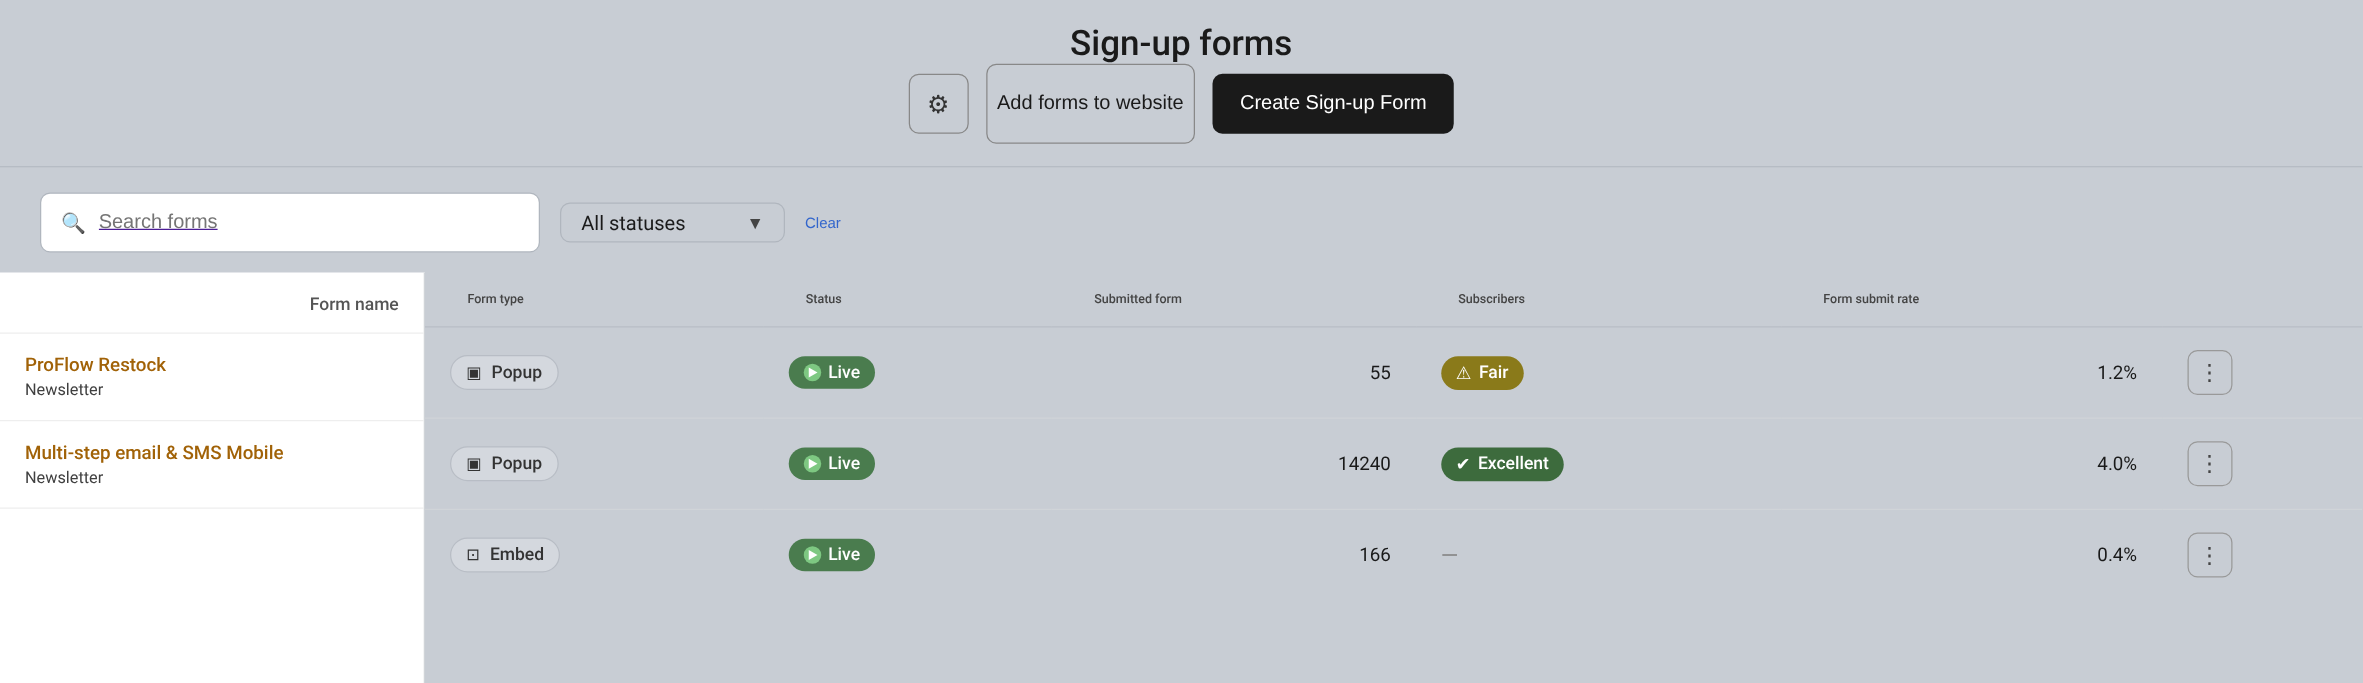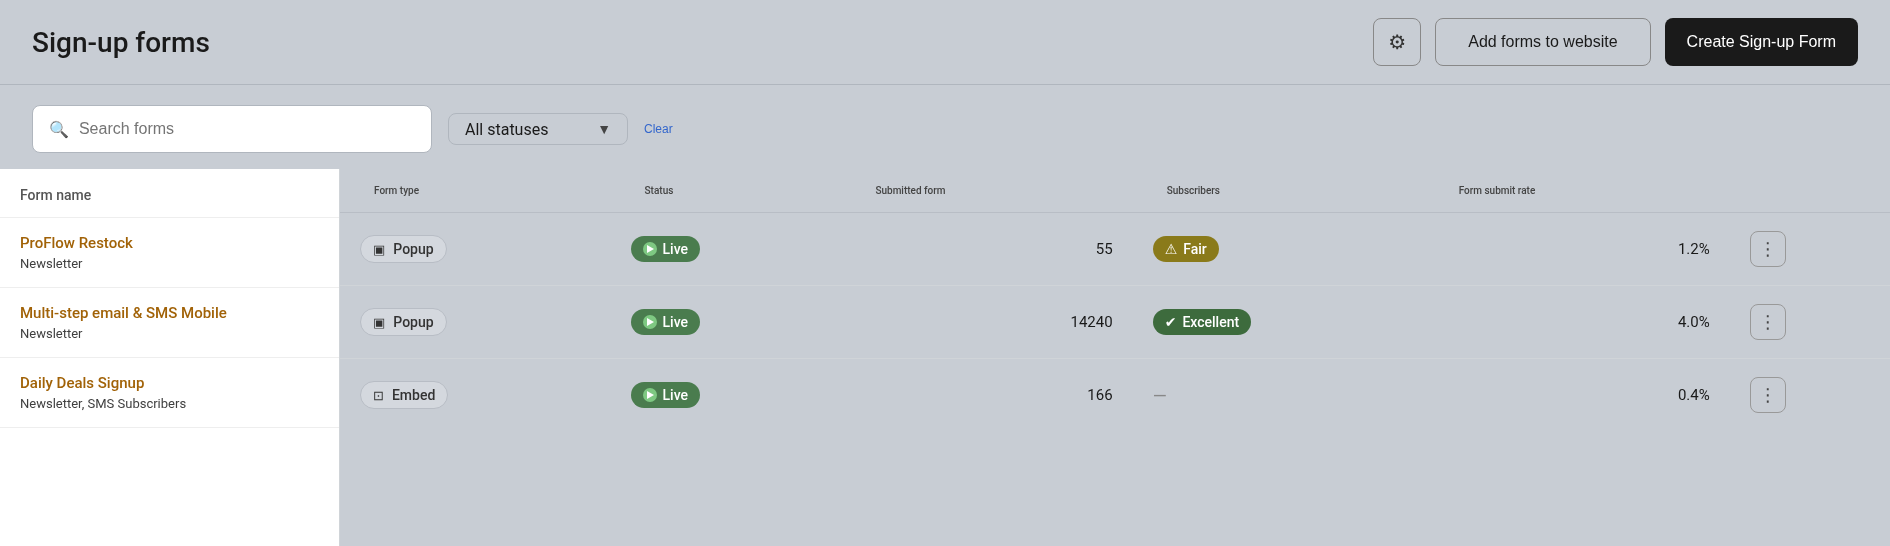--- a/index.html
+++ b/index.html
@@ -12,20 +12,21 @@
     }
 
     
     .header {
       background: #c8cdd4;
       padding: 18px 32px;
       display: flex;
       align-items: center;
       justify-content: space-between;
       border-bottom: 1px solid #b0b6be;
+      flex-direction: column;
     }
     .header-title {
       font-size: 28px;
       font-weight: 500;
       color: #1a1a1a;
     }
     .header-actions {
       display: flex;
       align-items: center;
       gap: 14px;
@@ -37,22 +38,22 @@
       border-radius: 8px;
       background: transparent;
       display: flex;
       align-items: center;
       justify-content: center;
       cursor: pointer;
       font-size: 20px;
       color: #333;
     }
     .add-forms-btn {
-      height: 48px;
-      padding: 0 32px;
+      height: 64px;
+      padding: 0 8px;
       border: 1.5px solid #888;
       border-radius: 8px;
       background: transparent;
       font-size: 16px;
       color: #1a1a1a;
       cursor: pointer;
       font-weight: 400;
     }
     .create-btn {
       height: 48px;
@@ -86,23 +87,24 @@
       width: 400px;
     }
     .search-icon {
       color: #888;
       font-size: 16px;
     }
     .search-input {
       border: none;
       outline: none;
       font-size: 16px;
-      color: #8b5cf6;
+      color: #4c1d95;
       background: transparent;
       width: 100%;
+      text-decoration: underline;
     }
     .status-select {
       display: flex;
       align-items: center;
       gap: 10px;
       background: transparent;
       border: 1.5px solid #b0b6be;
       border-radius: 8px;
       padding: 0 16px;
       height: 32px;
@@ -138,20 +140,21 @@
       background: #fff;
       border-right: 1px solid #d0d4d8;
       flex-shrink: 0;
     }
     .left-panel-header {
       padding: 18px 20px 14px 20px;
       font-size: 14px;
       color: #555;
       font-weight: 500;
       border-bottom: 1px solid #eee;
+      text-align: right;
     }
     .form-list-item {
       padding: 16px 20px;
       border-bottom: 1px solid #eee;
       cursor: pointer;
     }
     .form-item-name {
       font-size: 15px;
       color: #a16207;
       font-weight: 500;
@@ -330,24 +333,20 @@
     <div class="left-panel-header">Form name</div>
 
     <div id="form-list">
         <div class="form-list-item">
     <div class="form-item-name">ProFlow Restock</div>
     <div class="form-item-sub">Newsletter</div>
   </div>
         <div class="form-list-item">
     <div class="form-item-name">Multi-step email &amp; SMS Mobile</div>
     <div class="form-item-sub">Newsletter</div>
-  </div>
-        <div class="form-list-item">
-    <div class="form-item-name">Daily Deals Signup</div>
-    <div class="form-item-sub">Newsletter, SMS Subscribers</div>
   </div>
       </div>
   </div>
 
   <div class="right-panel">
     <table class="table">
       <thead>
         <tr>
           <th>Form type</th>
           <th>Status</th>

